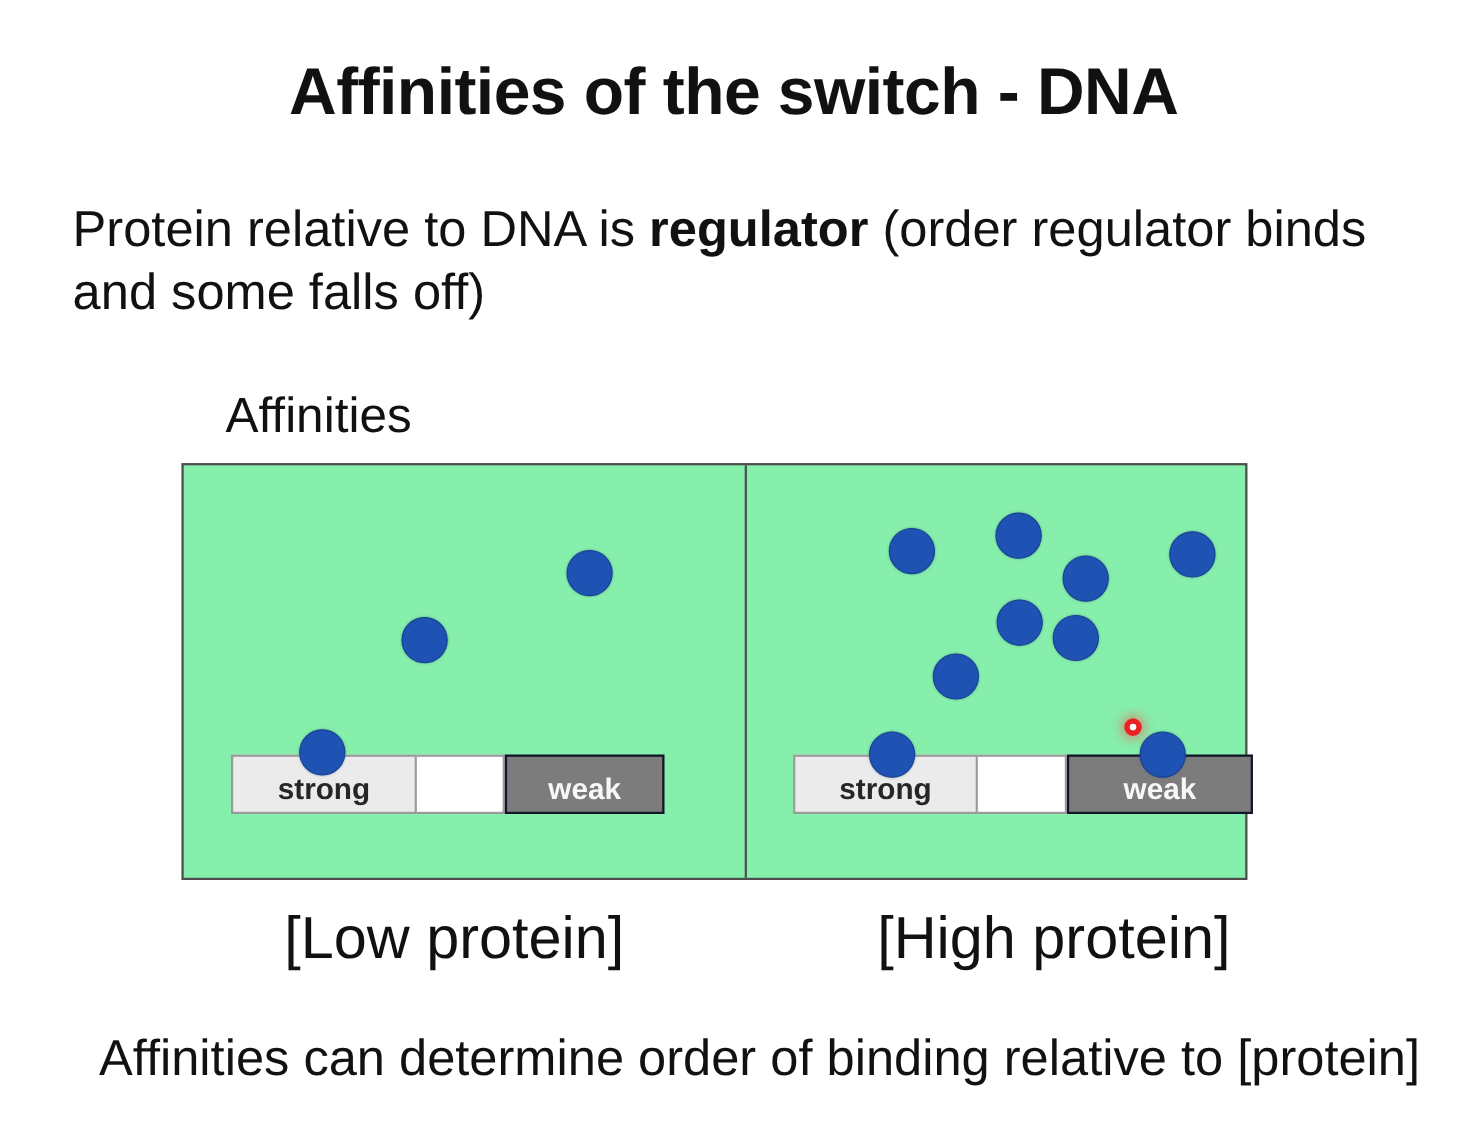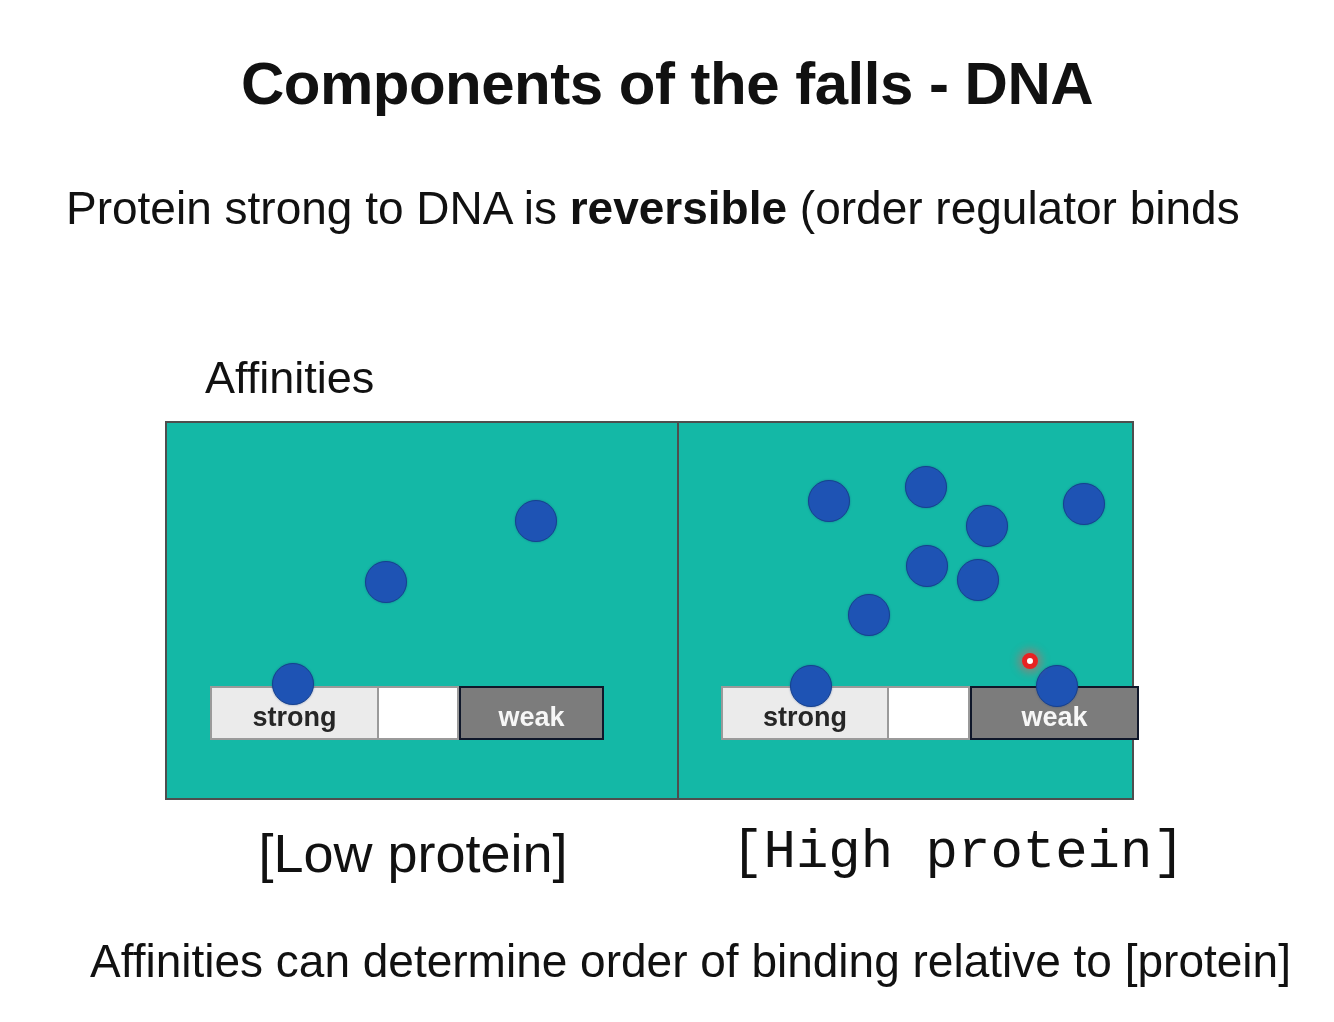--- a/index.html
+++ b/index.html
@@ -26,21 +26,21 @@
   .affinities{
     position:absolute;left:167px;top:352px;
     font-size:45px;
     margin-left:38px;
   }
   .figure{
     position:absolute;left:165px;top:421px;
     width:969px;height:379px;
     border:2px solid var(--panel-border,#4e4e4e);
     box-sizing:border-box;
-    background:#14b8a6;
+    background:#86efac;
   }
   .panel{position:absolute;top:0;bottom:0;}
   .panel.left{left:0;width:510px;border-right:2px solid var(--panel-border,#4e4e4e);}
   .panel.right{left:512px;right:0;}
   .protein{
     position:absolute;
     width:42px;height:42px;border-radius:50%;
     background:var(--protein,#1e53b4);
     border:1px solid var(--protein-edge,#16418f);
     box-sizing:border-box;
@@ -67,35 +67,36 @@
     border:5px solid var(--red,#e82222);
     transform:translate(-50%,-50%);
     box-shadow:0 0 9px 4px rgba(255,80,80,0.45);
   }
   .caption{
     position:absolute;top:822px;
     font-size:54px;white-space:nowrap;
     transform:translateX(-50%);
   }
   .cap-low{left:413px;}
-  .cap-high{left:958px;font-family:Liberation Mono, monospace;}
+  .cap-high{left:958px;}
   .footer{
     position:absolute;left:54px;top:934px;width:1260px;
     font-size:46px;white-space:nowrap;margin-left:36px;
   }
 </style>
 </head>
 <body>
 
 <div class="slide" style="--bg: #ffffff; --text: #111111; --protein: #1e53b4; --protein-edge: #16418f; --panel-border: #4e4e4e; --strong-fill: #ebebeb; --gap-fill: #ffffff; --weak-fill: #7c7c7c; --site-border: #9a9a9a; --label-dark: #262626; --label-light: #f7f7f7; --red: #e82222;">
 
-  <div class="title">Components of the falls - DNA</div>
+  <div class="title">Affinities of the switch - DNA</div>
 
   <div class="body-text">
-    <div class="line"><span>Protein strong to DNA is </span><span class="b">reversible</span><span> (order regulator binds</span></div>
+    <div class="line"><span>Protein relative to DNA is </span><span class="b">regulator</span><span> (order regulator binds</span></div>
+    <div class="line">and some falls off)</div>
   </div>
 
   <div class="affinities">Affinities</div>
 
   <div class="figure">
     <div class="panel left"></div>
     <div class="panel right"></div>
 
   <div class="site-bar" style="left: 43px; top: 263px; width: 394px; height: 54px;">
         <div class="seg strong" style="width: 169px;">

